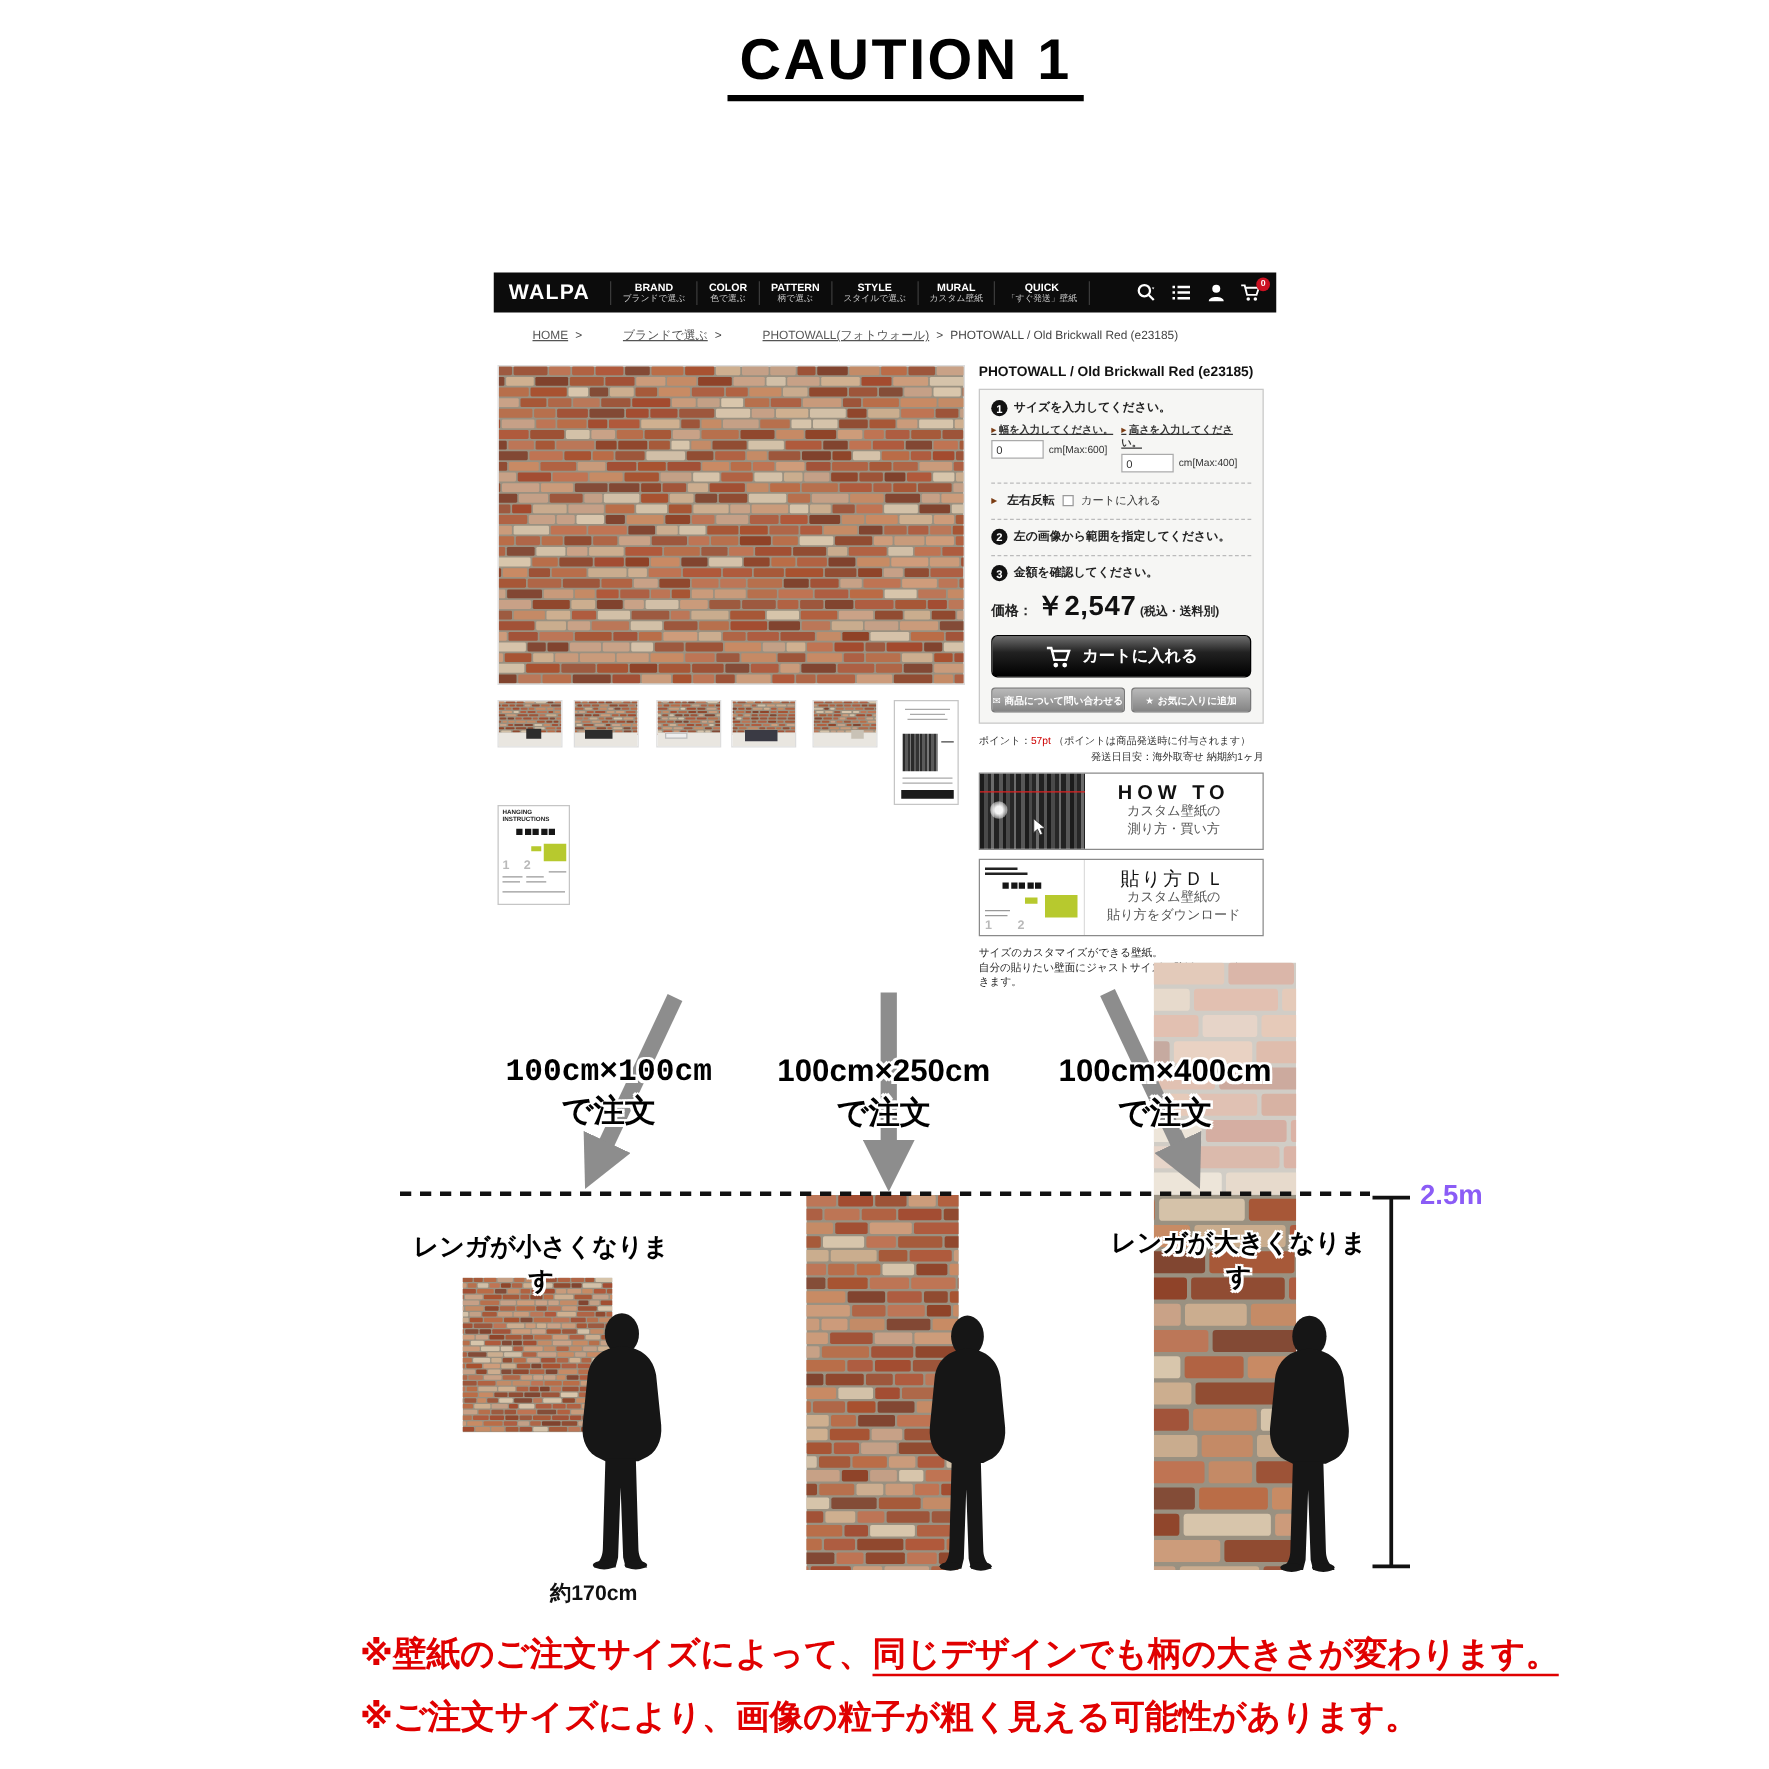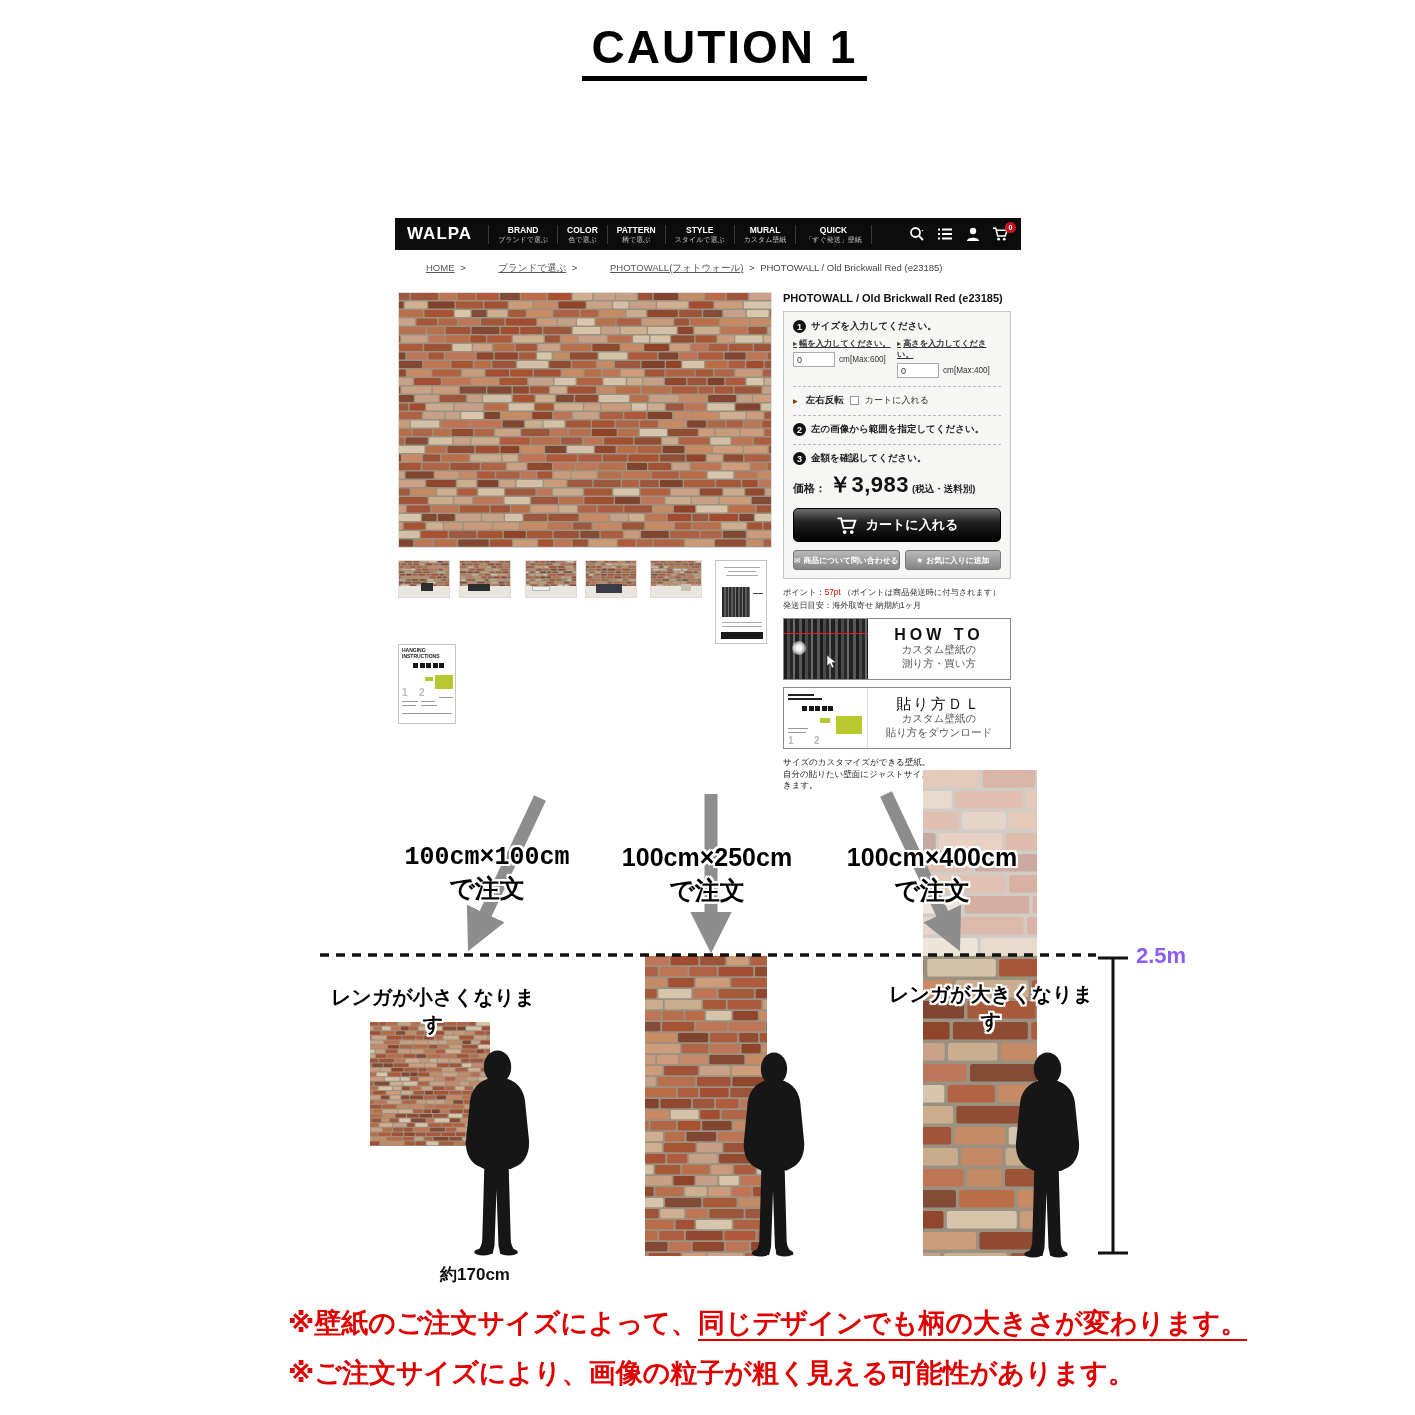--- a/index.html
+++ b/index.html
@@ -53,21 +53,21 @@
   .cbl { font-size:9px; color:#333; }
   .pricerow { margin:4px 0 2px; display:flex; align-items:baseline; gap:3px; }
   .prl { font-size:11px; font-weight:bold; color:#222; }
   .prv { font-size:22px; font-weight:800; color:#111; letter-spacing:0.5px; }
   .prn { font-size:9.5px; font-weight:bold; color:#222; }
   .cartbtn { margin-top:8px; width:100%; height:34px; border:1px solid #000; border-radius:5px; background:linear-gradient(180deg,#6e6e6e 0%,#222 40%,#000 100%); color:#fff; font-size:13px; font-weight:bold; display:flex; align-items:center; justify-content:center; gap:8px; cursor:pointer; }
   .btnrow { margin-top:8px; display:flex; gap:5px; }
   .gbtn { flex:1; height:20px; border:1px solid #777; border-radius:3px; background:linear-gradient(180deg,#b9b9b9,#848484); color:#fff; font-size:7.8px; font-weight:bold; display:flex; align-items:center; justify-content:center; gap:3px; cursor:pointer; white-space:nowrap; }
   .pline { margin-top:8px; font-size:8.2px; color:#333; }
   .pts { color:#cc0000; }
-  .sline { margin-top:2px; font-size:8.2px; color:#333; }
+  .sline { margin-top:2px; font-size:8.2px; color:#333;text-align:right; }
   .banner { margin-top:7px; height:62px; border:1px solid #8a8a8a; background:#fff; display:flex; cursor:pointer; }
   .forest { width:84px; height:100%; position:relative; background:repeating-linear-gradient(90deg,#1c1c1c 0 3px,#4a4a4a 3px 6px,#272727 6px 9px,#6b6b6b 9px 11px,#222 11px 15px,#575757 15px 18px); }
   .forest .redline { position:absolute; left:0; top:14px; width:100%; height:1px; background:#d22; }
   .forest .glow { position:absolute; left:8px; top:22px; width:14px; height:14px; border-radius:50%; background:radial-gradient(circle,rgba(255,255,255,0.95) 0 3px,rgba(255,255,255,0.25) 8px,transparent 10px); }
   .bantxt { flex:1; display:flex; flex-direction:column; align-items:center; justify-content:center; line-height:14px; }
   .banh { font-size:16px; font-weight:800; letter-spacing:4px; color:#111; }
   .banh2 { font-size:15px; font-weight:400; letter-spacing:2px; color:#111; }
   .bans { font-size:10.5px; color:#555; }
   .hangdoc { position:relative; background:#fff; border:1px solid #c5c5c5; overflow:hidden; }
   .hd-title { position:absolute; left:3px; top:3px; font-size:5px; font-weight:800; color:#222; line-height:5.5px; width:40px; }
@@ -725,21 +725,21 @@
           <span class="stepn">2</span>
           <span class="steptxt">左の画像から範囲を指定してください。</span>
         </div>
         <hr class="dsep">
         <div class="steprow">
           <span class="stepn">3</span>
           <span class="steptxt">金額を確認してください。</span>
         </div>
         <div class="pricerow">
           <span class="prl">価格：</span>
-          <span class="prv">￥3,983</span>
+          <span class="prv">￥2,547</span>
           <span class="prn">(税込・送料別)</span>
         </div>
         <div class="cartbtn">
           <svg width="22" height="19" viewBox="0 0 18 16">
               <path d="M1,2 h3 l2,8 h8 l2,-6 h-11" fill="none" stroke="#fff" stroke-width="1.6"></path>
               <circle cx="7" cy="13.5" r="1.6" fill="#fff"></circle>
               <circle cx="13" cy="13.5" r="1.6" fill="#fff"></circle>
             </svg>
           <span>カートに入れる</span>
         </div>

